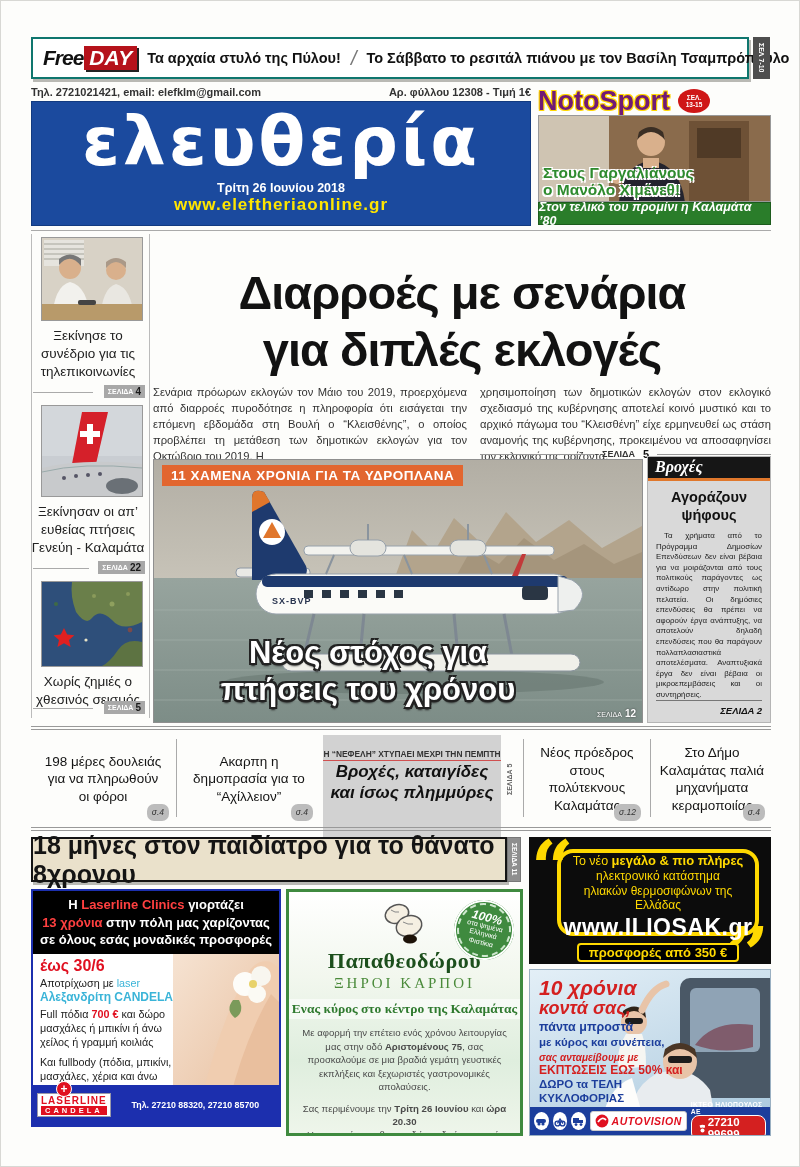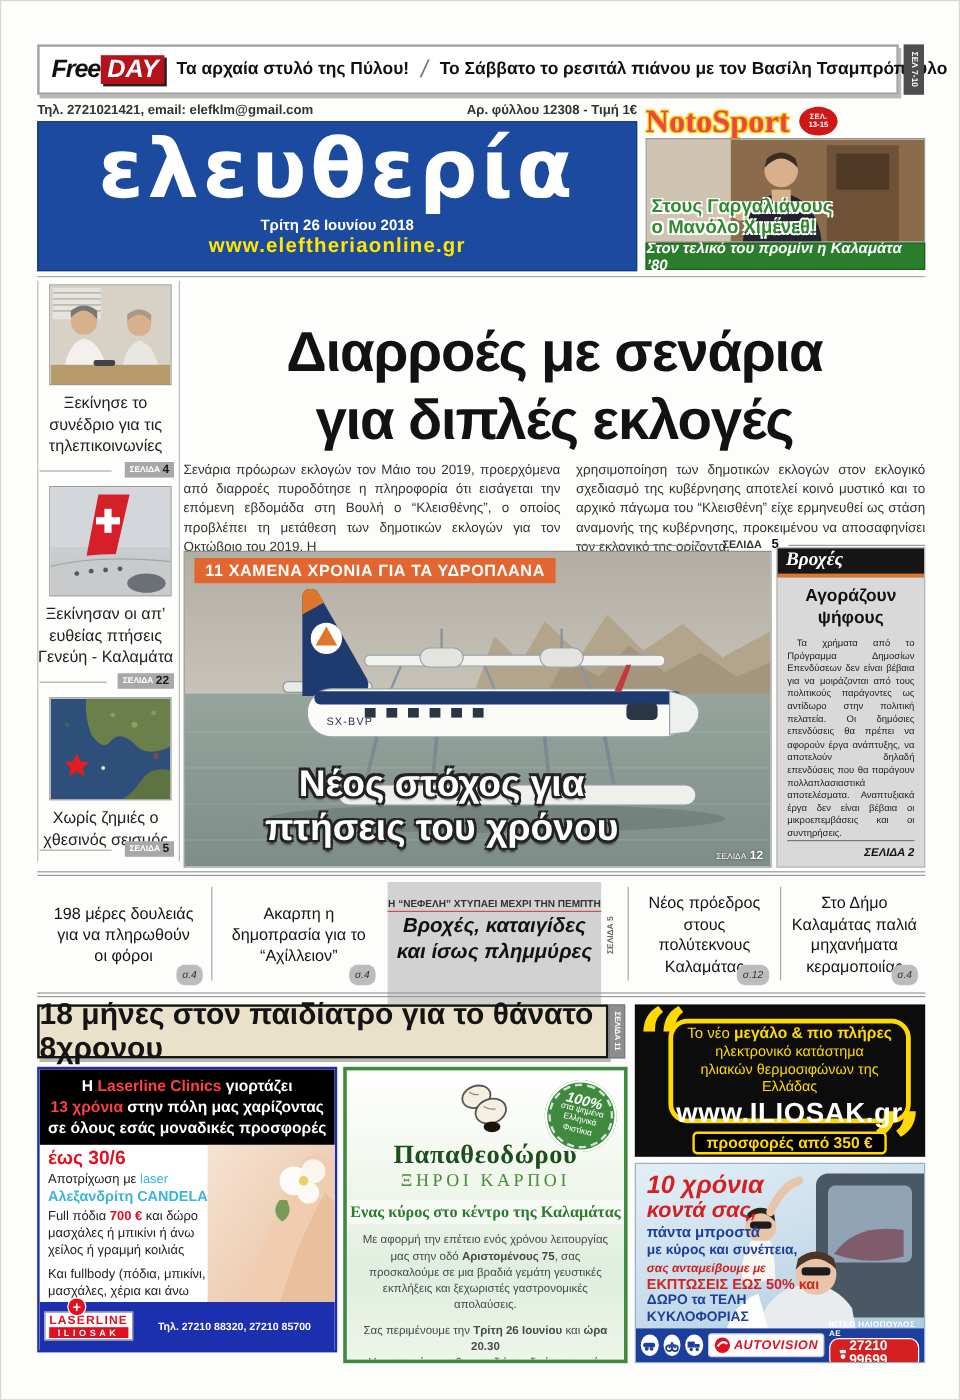--- a/index.html
+++ b/index.html
@@ -2,38 +2,38 @@
 <html><head>
 <meta charset="utf-8">
 <style>
   *{margin:0;padding:0;box-sizing:border-box}
   html,body{width:800px;height:1167px;overflow:hidden}
   body{position:relative;background:#f3f2ef;font-family:"Liberation Sans",sans-serif;color:#1a1a1a}
   .page{position:absolute;left:0;top:0;width:800px;height:1167px;background:#fdfdfb;border:1px solid #d8d8d4}
   .abs{position:absolute}
 
   
-  .topstrip{display:flex;align-items:center;gap:10px;border:2px solid #a3a3a3;background:#fff;box-shadow:2px 3px 0 #b9b9b4;padding:0 10px}
+  .topstrip{display:flex;align-items:center;gap:10px;border:2px solid #0f766e;background:#fff;box-shadow:2px 3px 0 #b9b9b4;padding:0 10px}
   .fd-free{font-weight:bold;font-style:italic;font-size:21px;color:#111;letter-spacing:-1px}
   .fd-day{font-weight:bold;font-style:italic;font-size:21px;color:#fff;background:#b5121b;padding:0 5px;margin-left:1px;box-shadow:2px 2px 0 #222}
   .ts-head{font-weight:bold;font-size:14.5px;color:#111;white-space:nowrap}
   .ts-sep{font-size:20px;color:#777;font-style:italic}
   .vtab{background:#4e4e4e;color:#fff;font-size:7px;font-weight:bold;writing-mode:vertical-rl;text-align:center;display:flex;align-items:center;justify-content:center}
 
   
   .hline-row{display:flex;justify-content:space-between;font-size:11px;font-weight:bold;color:#333}
 
   
   .masthead{background:#1b4a9e;text-align:center;border:1px solid #123a80}
   .mh-title{color:#fff;font-family:"DejaVu Sans",sans-serif;font-weight:bold;font-size:68px;line-height:76px;letter-spacing:3px;margin-top:2px}
   .mh-date{color:#fff;font-size:12.5px;font-weight:bold;margin-top:1px}
   .mh-url{color:#ffe600;font-size:17px;font-weight:bold;letter-spacing:1px}
 
   
-  .ns-title{font-family:Liberation Serif, serif;font-weight:bold;font-size:27px;color:#ef4444;
+  .ns-title{font-family:Liberation Sans, sans-serif;font-weight:bold;font-size:27px;color:#701a75;
     text-shadow:-1px -1px 0 #ffd700,1px -1px 0 #ffd700,-1px 1px 0 #ffd700,1px 1px 0 #ffd700}
   .ns-badge{background:#cf1717;color:#fff;border-radius:50%;width:32px;height:24px;font-size:6.5px;font-weight:bold;display:flex;flex-direction:column;align-items:center;justify-content:center;line-height:7px}
   .ns-photo{position:relative;overflow:hidden;border:1px solid #999}
   .ns-overlay{position:absolute;left:4px;bottom:3px;font-weight:bold;font-size:15.5px;line-height:17px;color:#2e8b2e;
     text-shadow:-1.5px -1.5px 0 #fff,1.5px -1.5px 0 #fff,-1.5px 1.5px 0 #fff,1.5px 1.5px 0 #fff}
   .ns-footer{background:#2a7d2a;color:#fff;font-weight:bold;font-style:italic;font-size:12.5px;display:flex;align-items:center;justify-content:center;border:1px solid #1d5c1d}
 
   
   .sb-photo{border:1px solid #999;overflow:hidden}
   .sb-caption{font-size:13.5px;line-height:18px;text-align:center;color:#222}
@@ -54,21 +54,21 @@
   .selref .n{font-size:11px;font-weight:bold;color:#111}
 
   
   .mainphoto{border:1px solid #8f8f8f;overflow:hidden}
   .photo-banner{position:absolute;left:8px;top:5px;background:#e2662f;color:#fff;font-weight:bold;font-size:13.5px;padding:3px 9px;letter-spacing:.5px}
   .photo-overlay{position:absolute;left:0;right:60px;bottom:14px;text-align:center;font-weight:bold;font-size:31px;line-height:37px;color:#fff;
     text-shadow:-2px -2px 0 #222,2px -2px 0 #222,-2px 2px 0 #222,2px 2px 0 #222,0 3px 2px #222}
   .photo-ref{position:absolute;right:6px;bottom:3px;color:#fff;display:flex;gap:3px;align-items:baseline;text-shadow:0 0 2px #333}
   .photo-ref .lbl{font-size:7px}
   .photo-ref .num{font-size:10px;font-weight:bold}
-  .plane-reg{position:absolute;font-size:9px;font-weight:normal;color:#2a3550;letter-spacing:1px}
+  .plane-reg{position:absolute;font-size:9px;font-weight:bold;color:#2a3550;letter-spacing:1px}
 
   
   .arthro{background:#d9d9d9;border:1px solid #b5b5b5}
   .ar-head{background:#161616;color:#fff;font-family:"Liberation Serif",serif;font-style:italic;font-weight:bold;font-size:16px;padding:1px 0 2px 7px;border-bottom:3px solid #e0782c}
   .ar-title{text-align:center;font-weight:bold;font-size:14.5px;line-height:18px;color:#111;margin-top:7px}
   .ar-body{padding:7px 8px 0 8px;font-size:7.9px;line-height:10.6px;text-align:justify;color:#222;text-indent:8px}
   .ar-ref{position:absolute;left:8px;right:8px;bottom:6px;border-top:1px solid #777;text-align:right;font-size:9.5px;font-weight:bold;font-style:italic;color:#111;padding-top:4px}
 
   .dbl{border-top:1px solid #999;border-bottom:1px solid #999;height:4px}
 
@@ -444,21 +444,21 @@
         </div>
         <div style="margin-top:6px">
           <span>Και fullbody (πόδια, μπικίνι, μασχάλες, χέρια και άνω χείλος) </span><span style="color:#e01020;font-weight:bold">1.100 € ΜΟΝΟ!!!</span>
         </div>
       </div>
     </div>
     <div class="lz-foot" style="height:40px">
       <div class="lz-logo">
         <div class="lz-cross">+</div>
         <div class="l1">LASERLINE</div>
-        <div class="l2">ILIOSAK</div>
+        <div class="l2">CANDELA</div>
       </div>
       <div class="lz-addr">
         <div>Τηλ. 27210 88320, 27210 85700</div>
       </div>
     </div>
   </div>
 
   <div class="abs papa" style="left:285px;top:888px;width:237px;height:247px">
     <svg width="56" height="44" style="margin-top:8px">
       <ellipse cx="20" cy="14" rx="12" ry="9" fill="#f5efe2" stroke="#555" stroke-width="1.5" transform="rotate(-20 20 14)"></ellipse>

